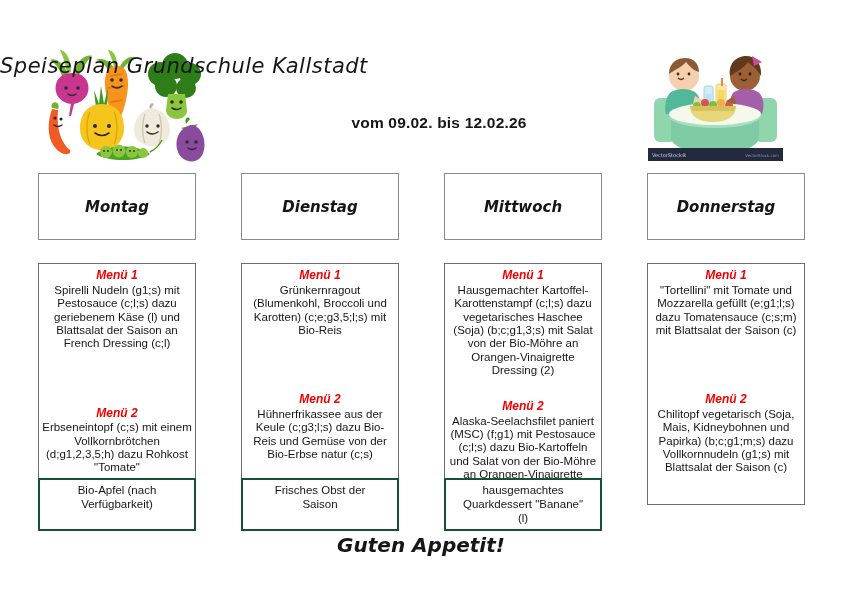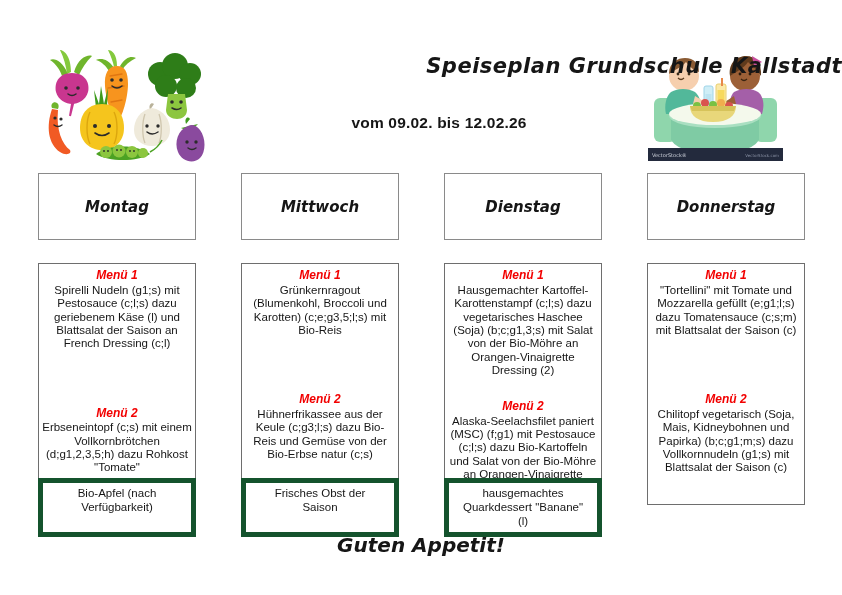--- a/index.html
+++ b/index.html
@@ -1,22 +1,22 @@
 <!DOCTYPE html>
 <html><head>
 <meta charset="utf-8">
 <style>
   html,body{margin:0;padding:0;background:#e9e9e9;}
   .page{
     position:relative;width:842px;height:595px;margin:0 auto;background:#ffffff;
     font-family:"Liberation Sans",sans-serif;color:#161616;overflow:hidden;
   }
   .title{
-    position:absolute;top:54px;left:0;width:100%;text-align:right;
-    font-family:"DejaVu Sans",sans-serif;font-weight:bold;font-style:italic;
+    position:absolute;top:54px;left:0;width:100%;text-align:left;
+    font-family:"DejaVu Sans",sans-serif;font-weight:normal;font-style:italic;
     font-size:21px;letter-spacing:0.5px;
   }
   .subtitle{
     position:absolute;top:114px;left:18px;width:100%;text-align:center;
     font-size:15.5px;font-weight:bold;letter-spacing:0.2px;
   }
   .clipart{position:absolute;}
   .veg-img{left:38px;top:46px;width:172px;height:120px;}
   .kids-img{left:648px;top:50px;width:135px;height:112px;}
   .grid-row{
@@ -39,21 +39,21 @@
     text-align:center;font-size:11.5px;line-height:1.16;
   }
   .menu-label{
     font-weight:bold;font-style:italic;font-size:12px;
     margin-bottom:1px;
   }
   .menu-text{white-space:pre-line;}
   .menu-spacer{flex:2 1 10px;min-height:4px;max-height:56px;}
   .menu-bottom{flex:1 1 0;}
   .dessert-box{
-    border:5px solid #14532d;background:#fff;
+    border:2px solid #14532d;background:#fff;
     padding:4px 13px;box-sizing:border-box;text-align:center;
     font-size:11.5px;line-height:1.2;
   }
   .footer{
     position:absolute;top:533px;left:0;width:100%;text-align:center;
     font-family:"DejaVu Sans",sans-serif;font-weight:bold;font-style:italic;
     font-size:20px;
   }
   .wm-bar{font-family:"DejaVu Sans",sans-serif;}
 </style>
@@ -211,22 +211,22 @@
         <text x="131" y="106.5" font-size="4" fill="#8b93a6" text-anchor="end">VectorStock.com</text>
       </g>
     </svg>
   </div>
 
   <div class="title">Speiseplan Grundschule Kallstadt</div>
   <div class="subtitle">vom 09.02. bis 12.02.26</div>
 
   <div class="grid-row row-days">
     <div class="day-box">Montag</div>
+    <div class="day-box">Dienstag</div>
     <div class="day-box">Mittwoch</div>
-    <div class="day-box">Dienstag</div>
     <div class="day-box">Donnerstag</div>
   </div>
 
   <div class="grid-row row-menus">
 
     <div class="menu-box">
       <div class="menu-label" style="color: rgb(242, 0, 0);">Menü 1</div>
       <div class="menu-text">Spirelli Nudeln (g1;s) mit Pestosauce (c;l;s) dazu geriebenem Käse (l) und Blattsalat der Saison an French Dressing (c;l)</div>
       <div class="menu-spacer"></div>
       <div class="menu-label" style="color: rgb(242, 0, 0);">Menü 2</div>

